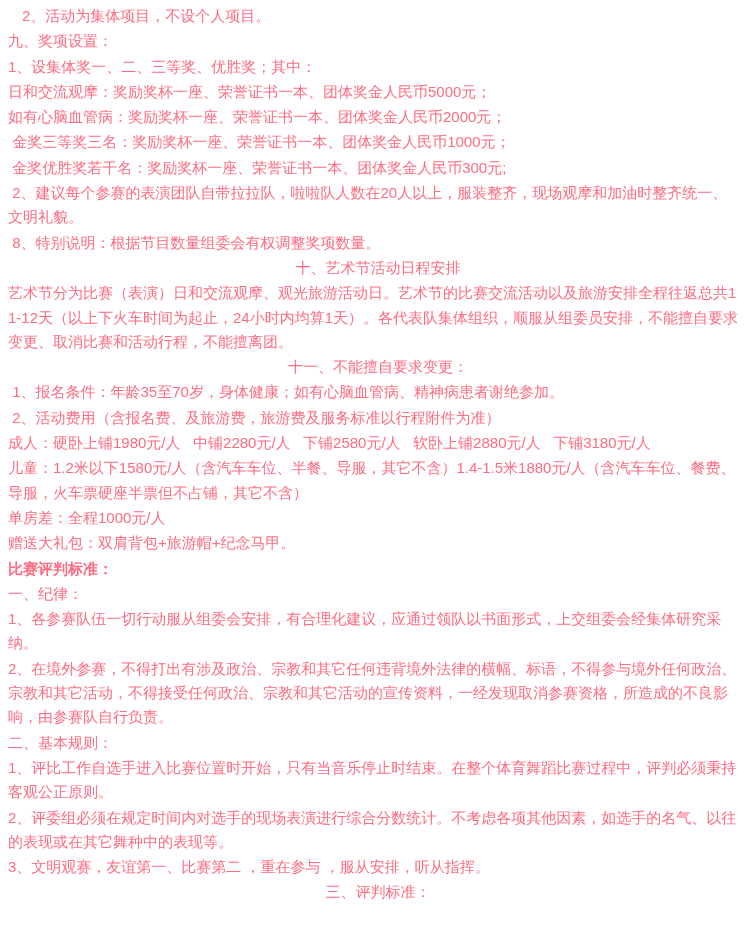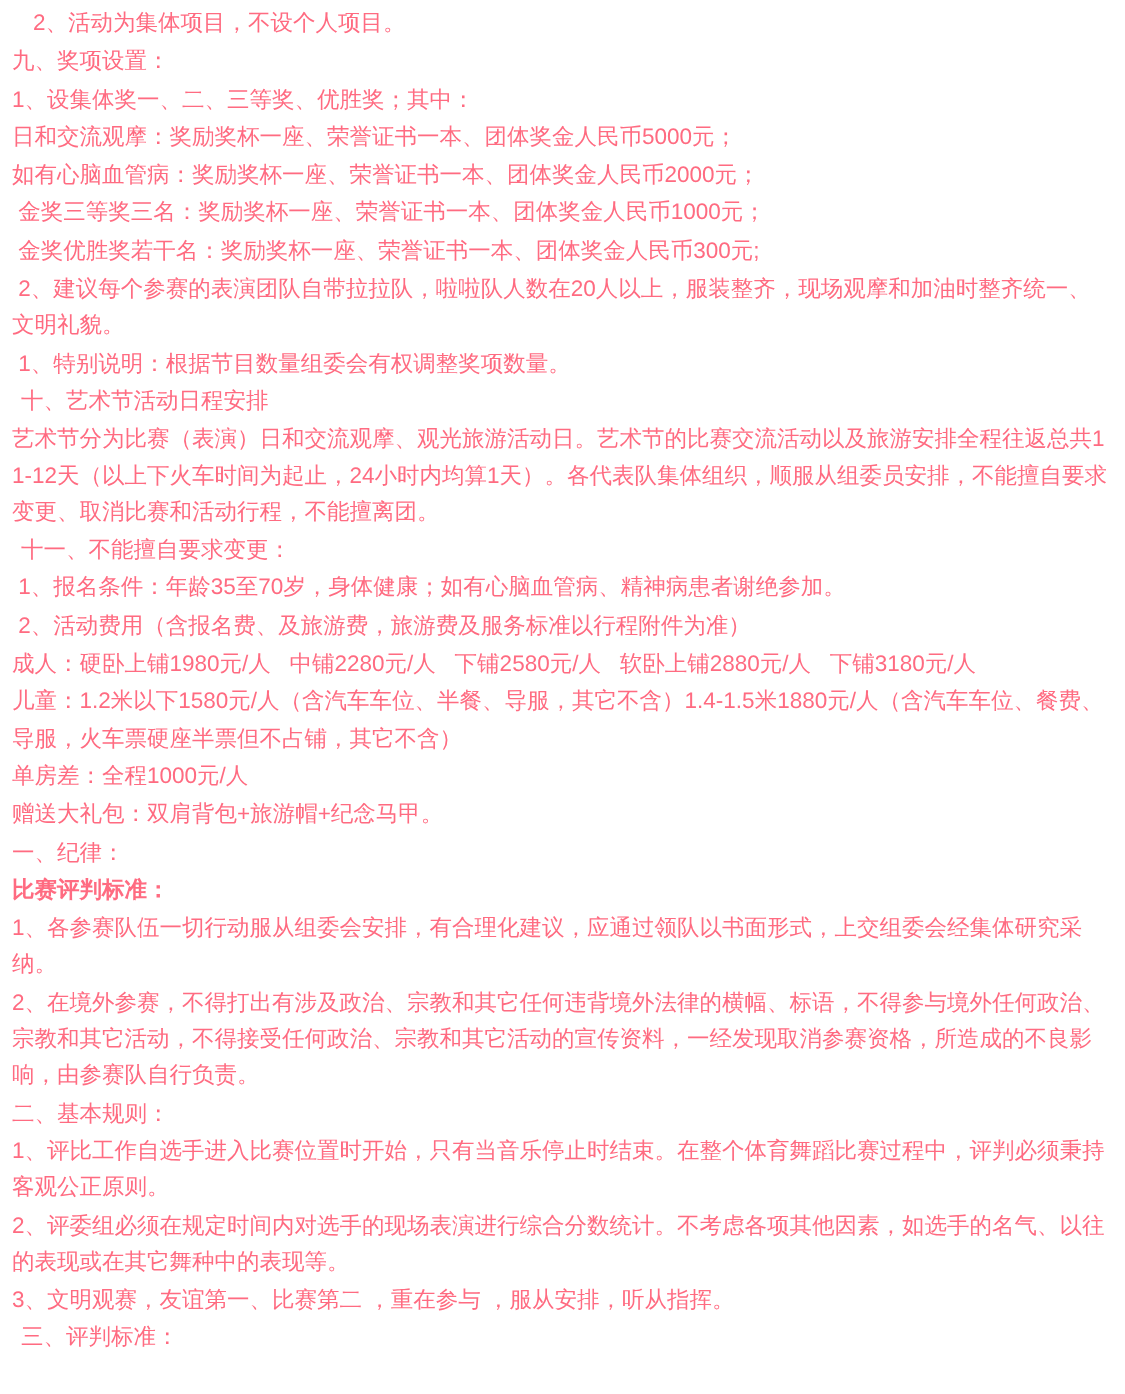--- a/index.html
+++ b/index.html
@@ -21,48 +21,48 @@
     box-sizing: border-box;
     padding: 4px 8px 10px 8px;
   }
   .line {
     margin: 0;
     padding: 0 0 1px 0;
     white-space: pre-wrap;
     word-break: break-all;
   }
   .indent1 { padding-left: 14px; }
-  .indent2 { padding-left: 6px; }
+  .indent2 { padding-left: 6px; text-align: center; }
   .bold { font-weight: bold; }
 </style>
 </head>
 <body>
 
 <div class="page">
   <div id="doc-lines" style="color: rgb(255, 107, 129);">
       <p class="line indent1">2、活动为集体项目，不设个人项目。</p>
       <p class="line">九、奖项设置：</p>
       <p class="line">1、设集体奖一、二、三等奖、优胜奖；其中：</p>
       <p class="line">日和交流观摩：奖励奖杯一座、荣誉证书一本、团体奖金人民币5000元；</p>
       <p class="line">如有心脑血管病：奖励奖杯一座、荣誉证书一本、团体奖金人民币2000元；</p>
       <p class="line"> 金奖三等奖三名：奖励奖杯一座、荣誉证书一本、团体奖金人民币1000元；</p>
       <p class="line"> 金奖优胜奖若干名：奖励奖杯一座、荣誉证书一本、团体奖金人民币300元;</p>
       <p class="line"> 2、建议每个参赛的表演团队自带拉拉队，啦啦队人数在20人以上，服装整齐，现场观摩和加油时整齐统一、文明礼貌。</p>
-      <p class="line"> 1、特别说明：根据节目数量组委会有权调整奖项数量。</p>
+      <p class="line"> 8、特别说明：根据节目数量组委会有权调整奖项数量。</p>
       <p class="line indent2">十、艺术节活动日程安排</p>
       <p class="line">艺术节分为比赛（表演）日和交流观摩、观光旅游活动日。艺术节的比赛交流活动以及旅游安排全程往返总共11-12天（以上下火车时间为起止，24小时内均算1天）。各代表队集体组织，顺服从组委员安排，不能擅自要求变更、取消比赛和活动行程，不能擅离团。</p>
       <p class="line indent2">十一、不能擅自要求变更：</p>
       <p class="line"> 1、报名条件：年龄35至70岁，身体健康；如有心脑血管病、精神病患者谢绝参加。</p>
       <p class="line"> 2、活动费用（含报名费、及旅游费，旅游费及服务标准以行程附件为准）</p>
       <p class="line">成人：硬卧上铺1980元/人   中铺2280元/人   下铺2580元/人   软卧上铺2880元/人   下铺3180元/人</p>
       <p class="line">儿童：1.2米以下1580元/人（含汽车车位、半餐、导服，其它不含）1.4-1.5米1880元/人（含汽车车位、餐费、导服，火车票硬座半票但不占铺，其它不含）</p>
       <p class="line">单房差：全程1000元/人</p>
       <p class="line">赠送大礼包：双肩背包+旅游帽+纪念马甲。</p>
+      <p class="line bold">比赛评判标准：</p>
       <p class="line">一、纪律：</p>
-      <p class="line bold">比赛评判标准：</p>
       <p class="line">1、各参赛队伍一切行动服从组委会安排，有合理化建议，应通过领队以书面形式，上交组委会经集体研究采纳。</p>
       <p class="line">2、在境外参赛，不得打出有涉及政治、宗教和其它任何违背境外法律的横幅、标语，不得参与境外任何政治、宗教和其它活动，不得接受任何政治、宗教和其它活动的宣传资料，一经发现取消参赛资格，所造成的不良影响，由参赛队自行负责。</p>
       <p class="line">二、基本规则：</p>
       <p class="line">1、评比工作自选手进入比赛位置时开始，只有当音乐停止时结束。在整个体育舞蹈比赛过程中，评判必须秉持客观公正原则。</p>
       <p class="line">2、评委组必须在规定时间内对选手的现场表演进行综合分数统计。不考虑各项其他因素，如选手的名气、以往的表现或在其它舞种中的表现等。</p>
       <p class="line">3、文明观赛，友谊第一、比赛第二 ，重在参与 ，服从安排，听从指挥。</p>
       <p class="line indent2">三、评判标准：</p>
     </div>
 </div>
 

